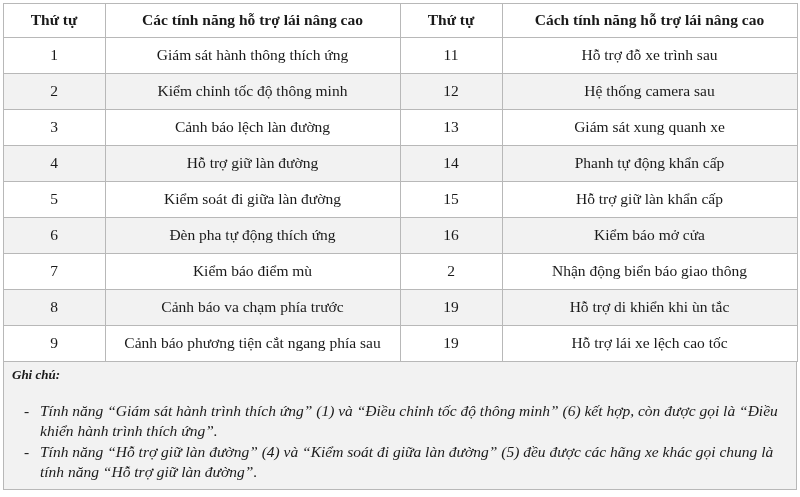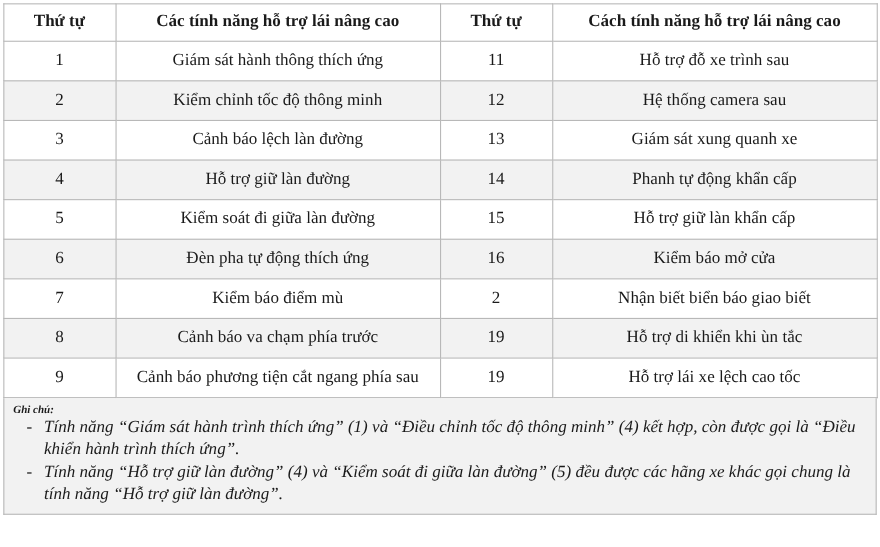--- a/index.html
+++ b/index.html
@@ -60,22 +60,22 @@
     margin: 0 auto;
     border: 1px solid #b8b8b8;
     border-top: none;
     box-sizing: border-box;
     padding: 5px 8px 7px 8px;
     background: #f2f2f2;
   }
   .notes-title {
     font-weight: bold;
     font-style: italic;
-    font-size: 10px;
-    margin-bottom: 1px;
+    font-size: 13px;
+    margin-bottom: 18px;
   }
   .notes ul {
     margin: 0;
     padding: 0;
     list-style: none;
   }
   .notes li {
     font-style: italic;
     font-size: 15.5px;
     line-height: 1.32;
@@ -143,21 +143,21 @@
       <tr class="alt">
         <td>6</td>
         <td>Đèn pha tự động thích ứng</td>
         <td>16</td>
         <td>Kiểm báo mở cửa</td>
       </tr>
       <tr>
         <td>7</td>
         <td>Kiểm báo điểm mù</td>
         <td>2</td>
-        <td>Nhận biết biển báo giao biết</td>
+        <td>Nhận động biển báo giao thông</td>
       </tr>
       <tr class="alt">
         <td>8</td>
         <td>Cảnh báo va chạm phía trước</td>
         <td>19</td>
         <td>Hỗ trợ di khiển khi ùn tắc</td>
       </tr>
       <tr>
         <td>9</td>
         <td>Cảnh báo phương tiện cắt ngang phía sau</td>
@@ -165,21 +165,21 @@
         <td>Hỗ trợ lái xe lệch cao tốc</td>
       </tr>
     </tbody>
   </table>
 
   <div class="notes">
     <div class="notes-title">Ghi chú:</div>
     <ul>
       <li>
         <span class="dash">-</span>
-        <span>Tính năng “Giám sát hành trình thích ứng” (1) và “Điều chỉnh tốc độ thông minh” (4) kết hợp, còn được gọi là “Điều khiển hành trình thích ứng”.</span>
+        <span>Tính năng “Giám sát hành trình thích ứng” (1) và “Điều chỉnh tốc độ thông minh” (6) kết hợp, còn được gọi là “Điều khiển hành trình thích ứng”.</span>
       </li>
       <li>
         <span class="dash">-</span>
         <span>Tính năng “Hỗ trợ giữ làn đường” (4) và “Kiểm soát đi giữa làn đường” (5) đều được các hãng xe khác gọi chung là tính năng “Hỗ trợ giữ làn đường”.</span>
       </li>
     </ul>
   </div>
 
 </div>
 

